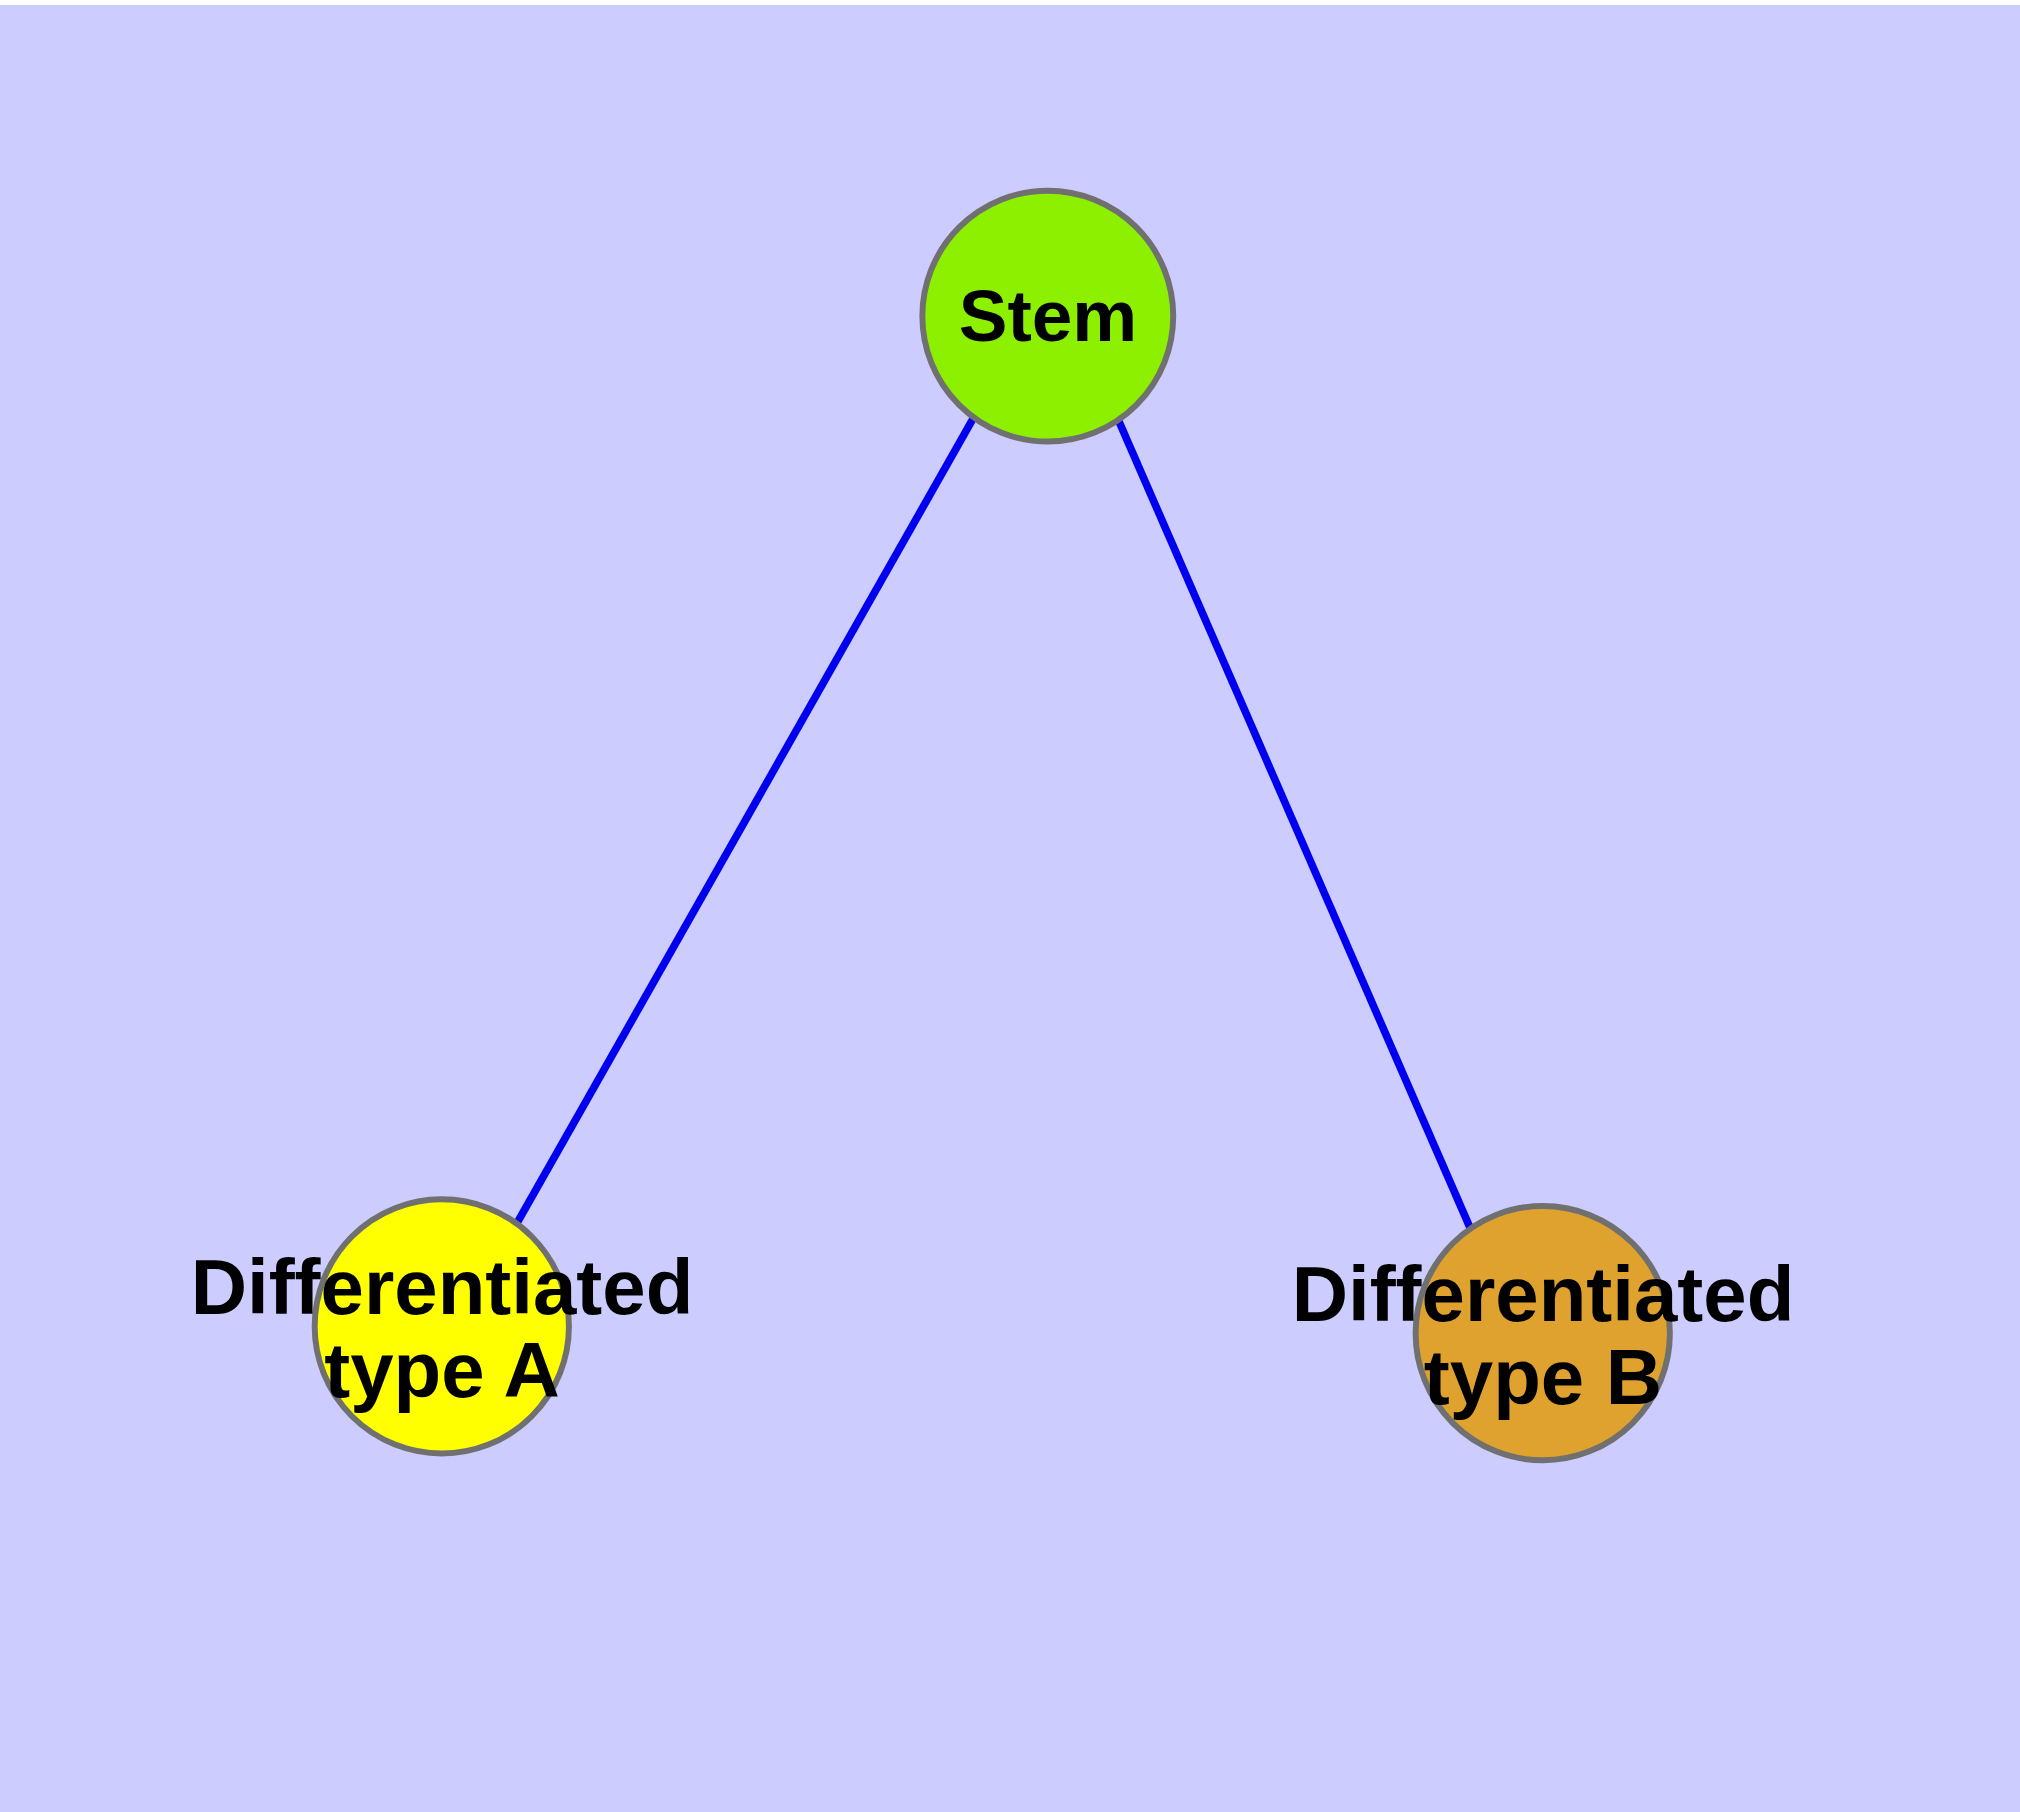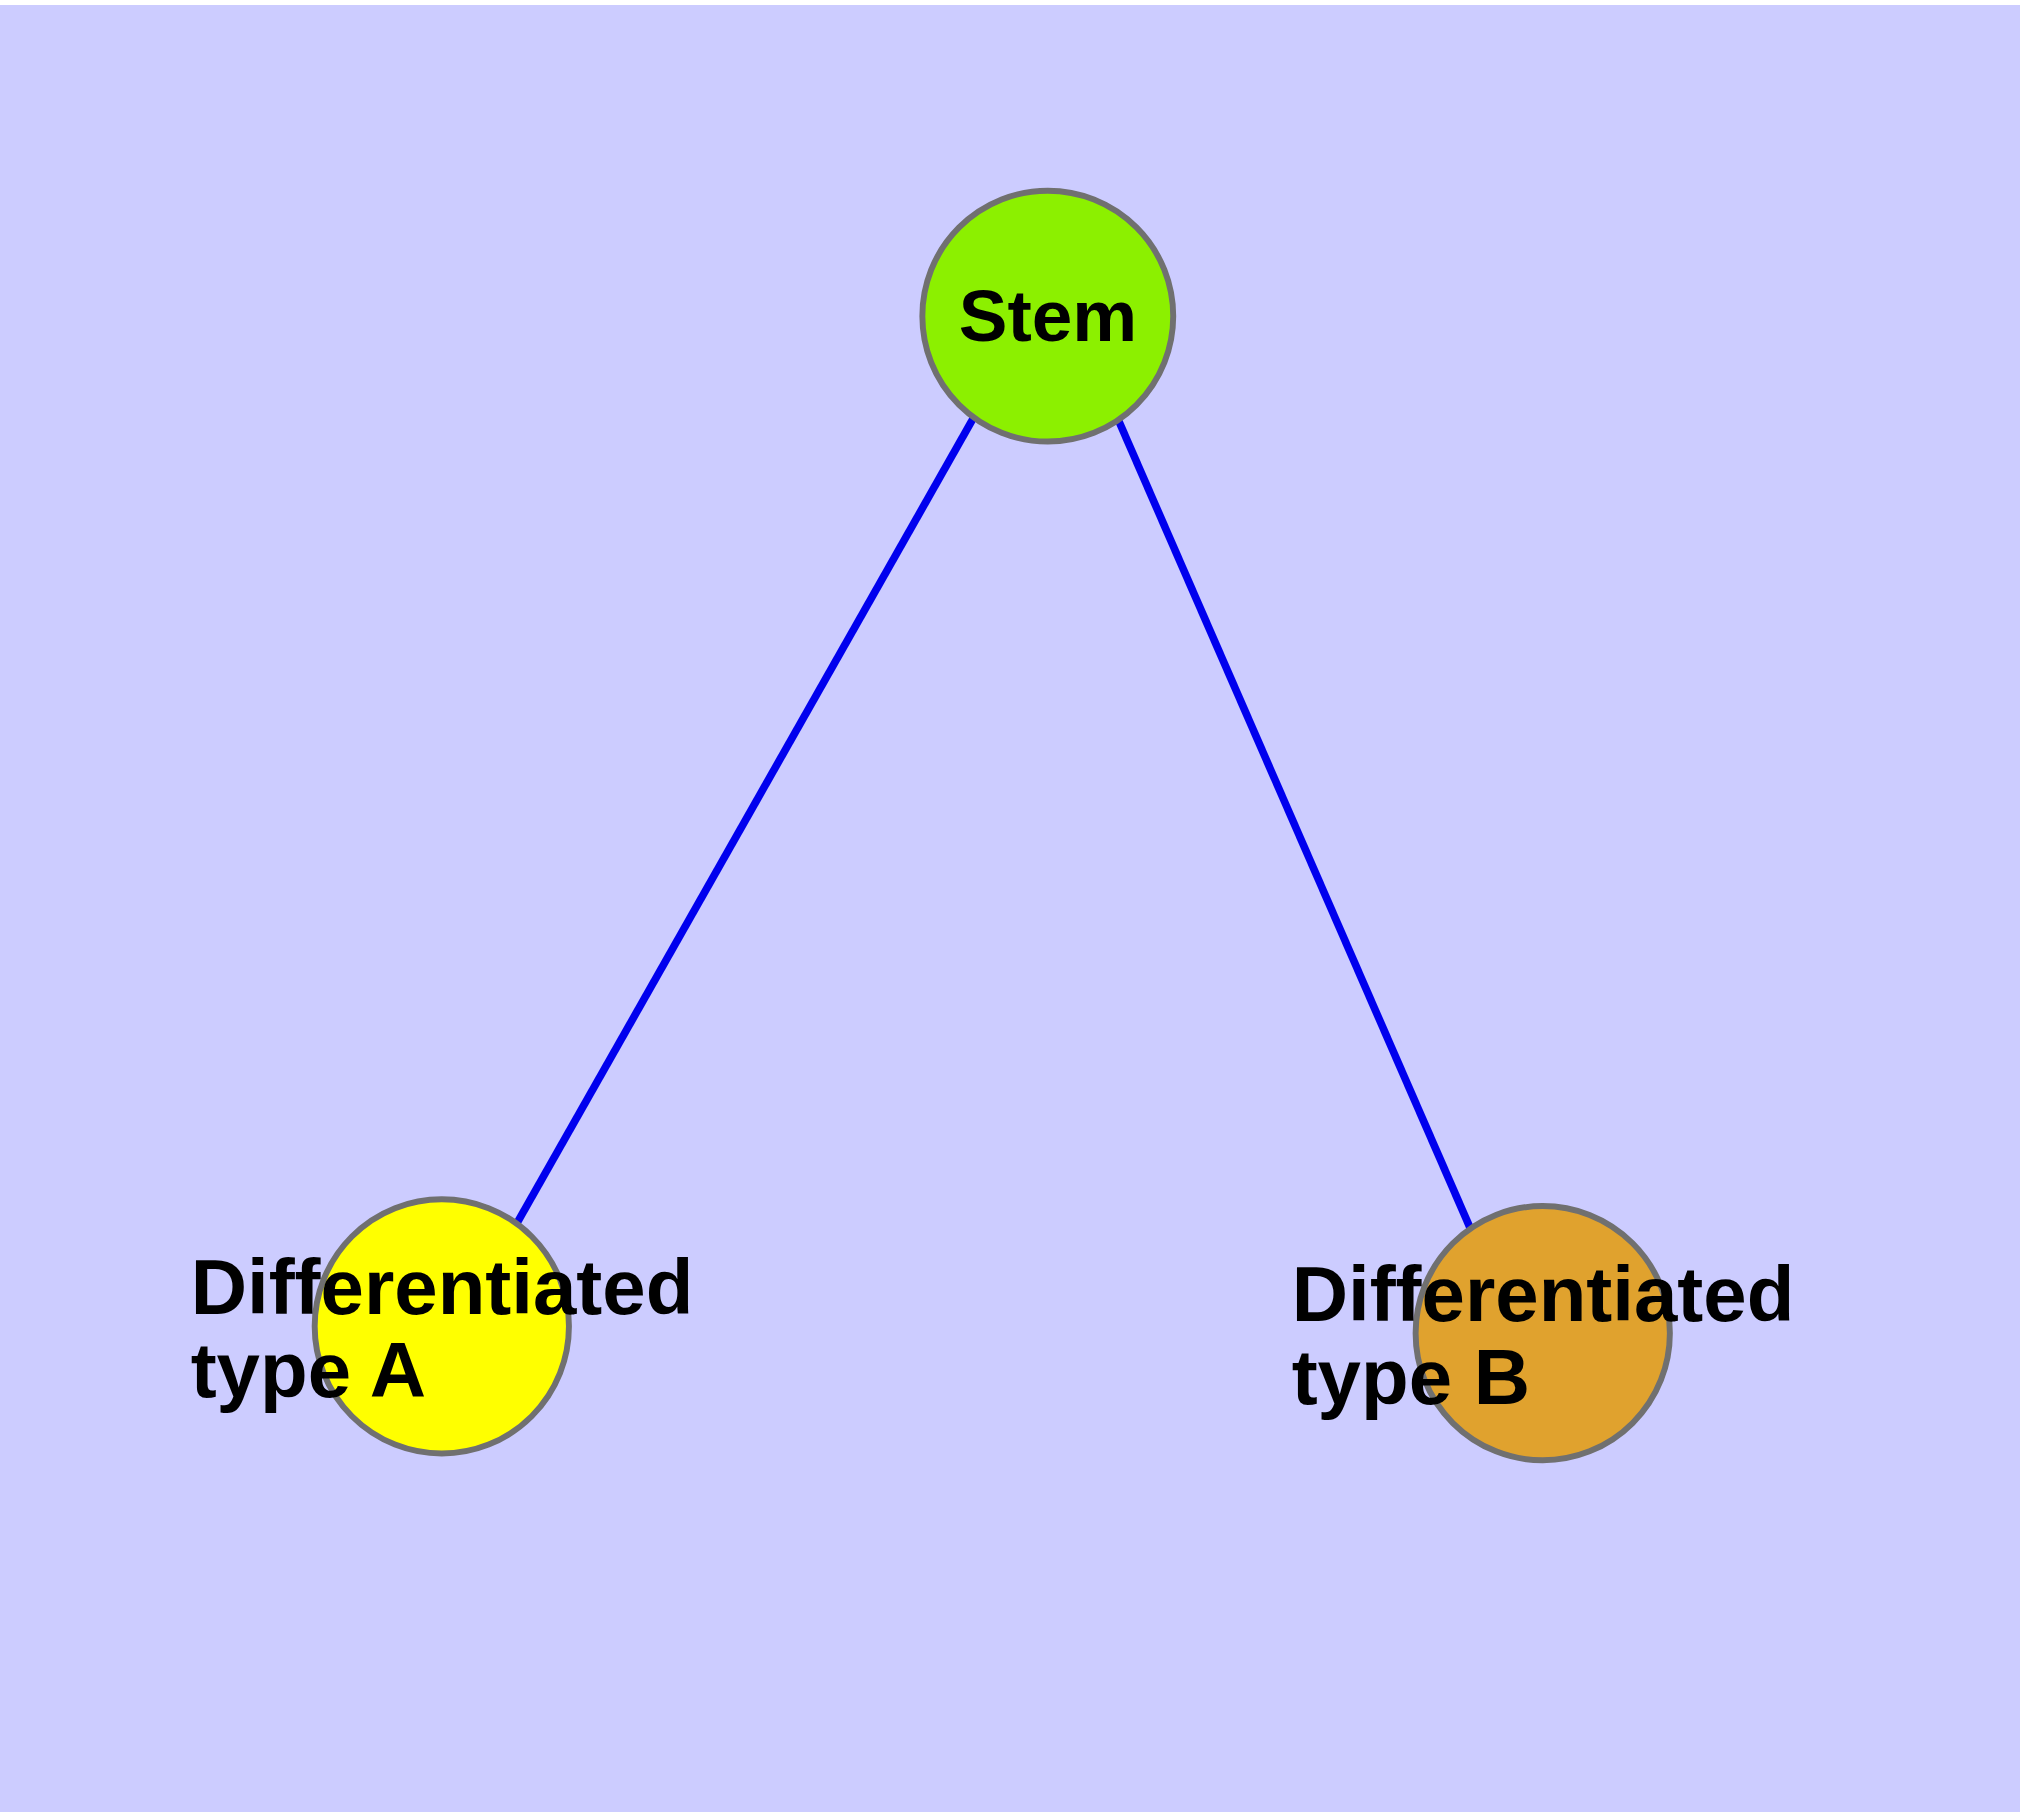--- a/index.html
+++ b/index.html
@@ -26,20 +26,21 @@
     position: absolute;
     left: 0;
     top: 0;
     width: 2021px;
     height: 1812px;
   }
   .node-label {
     position: absolute;
     color: #000000;
     font-weight: bold;
+    text-align: center;
     white-space: pre;
     line-height: 1.06;
     pointer-events: none;
     -webkit-font-smoothing: antialiased;
   }
   #label-stem {
     font-size: 73px;
     left: 1048px;
     top: 316px;
     transform: translate(-50%, -50%);

